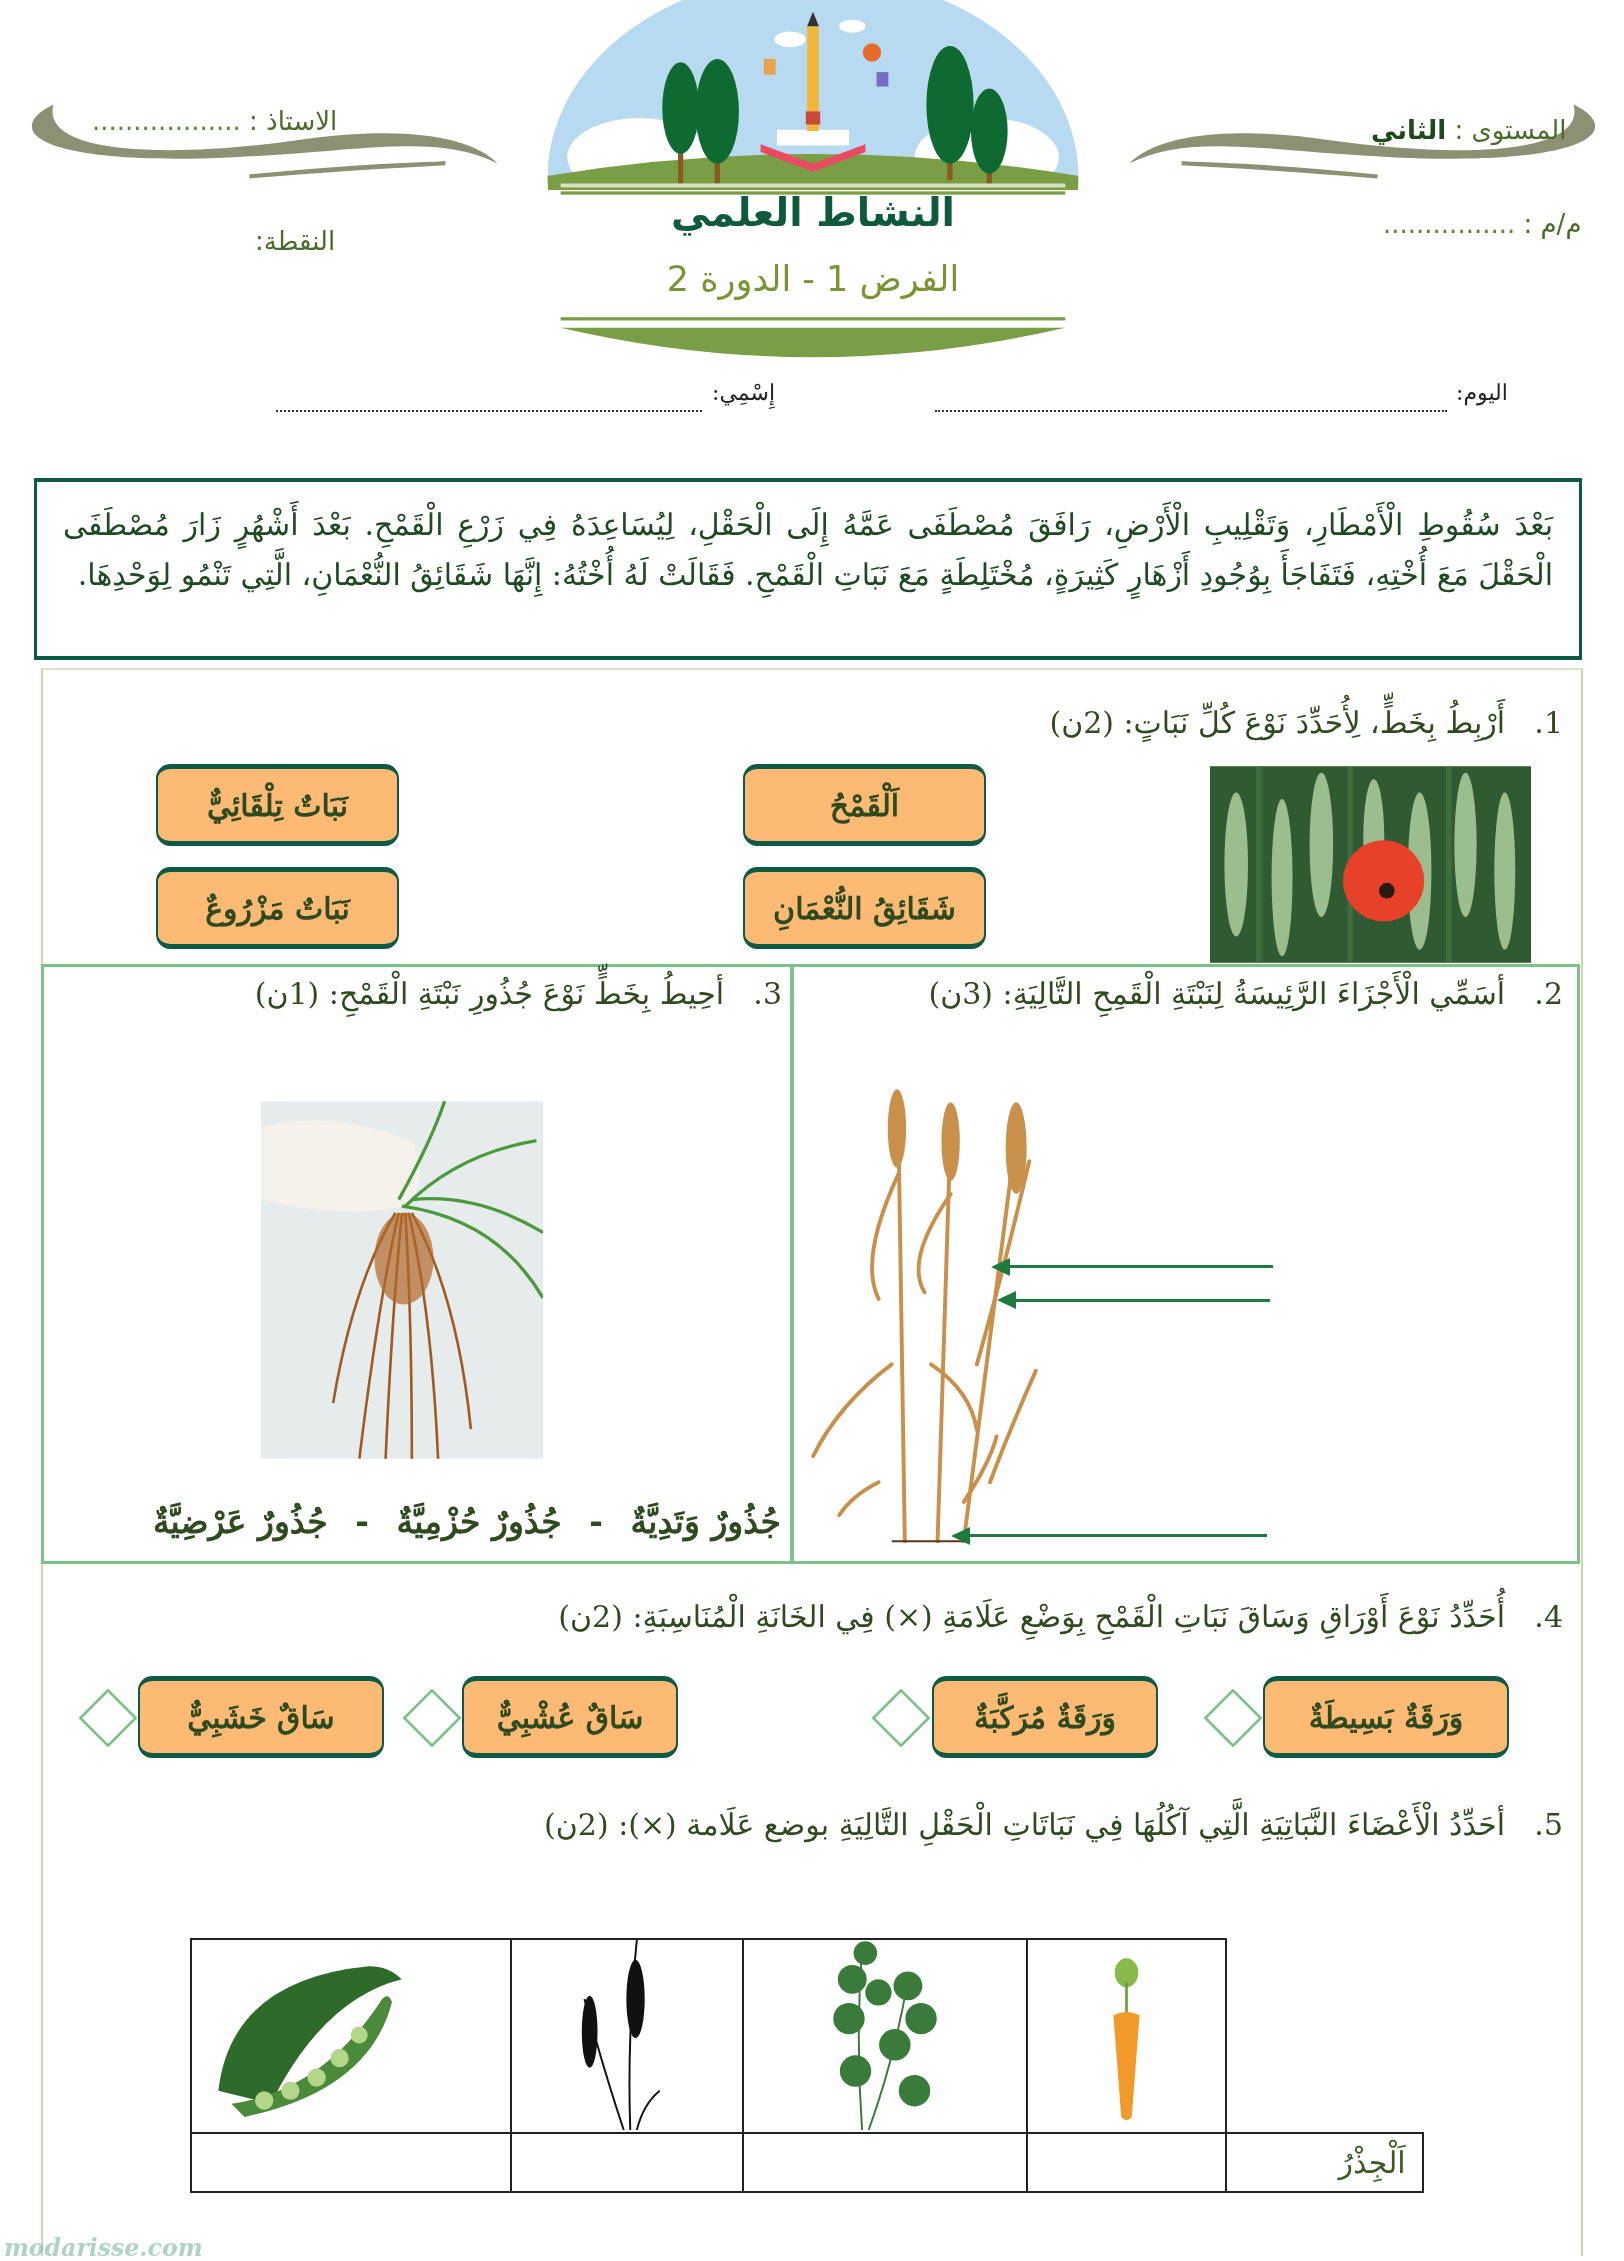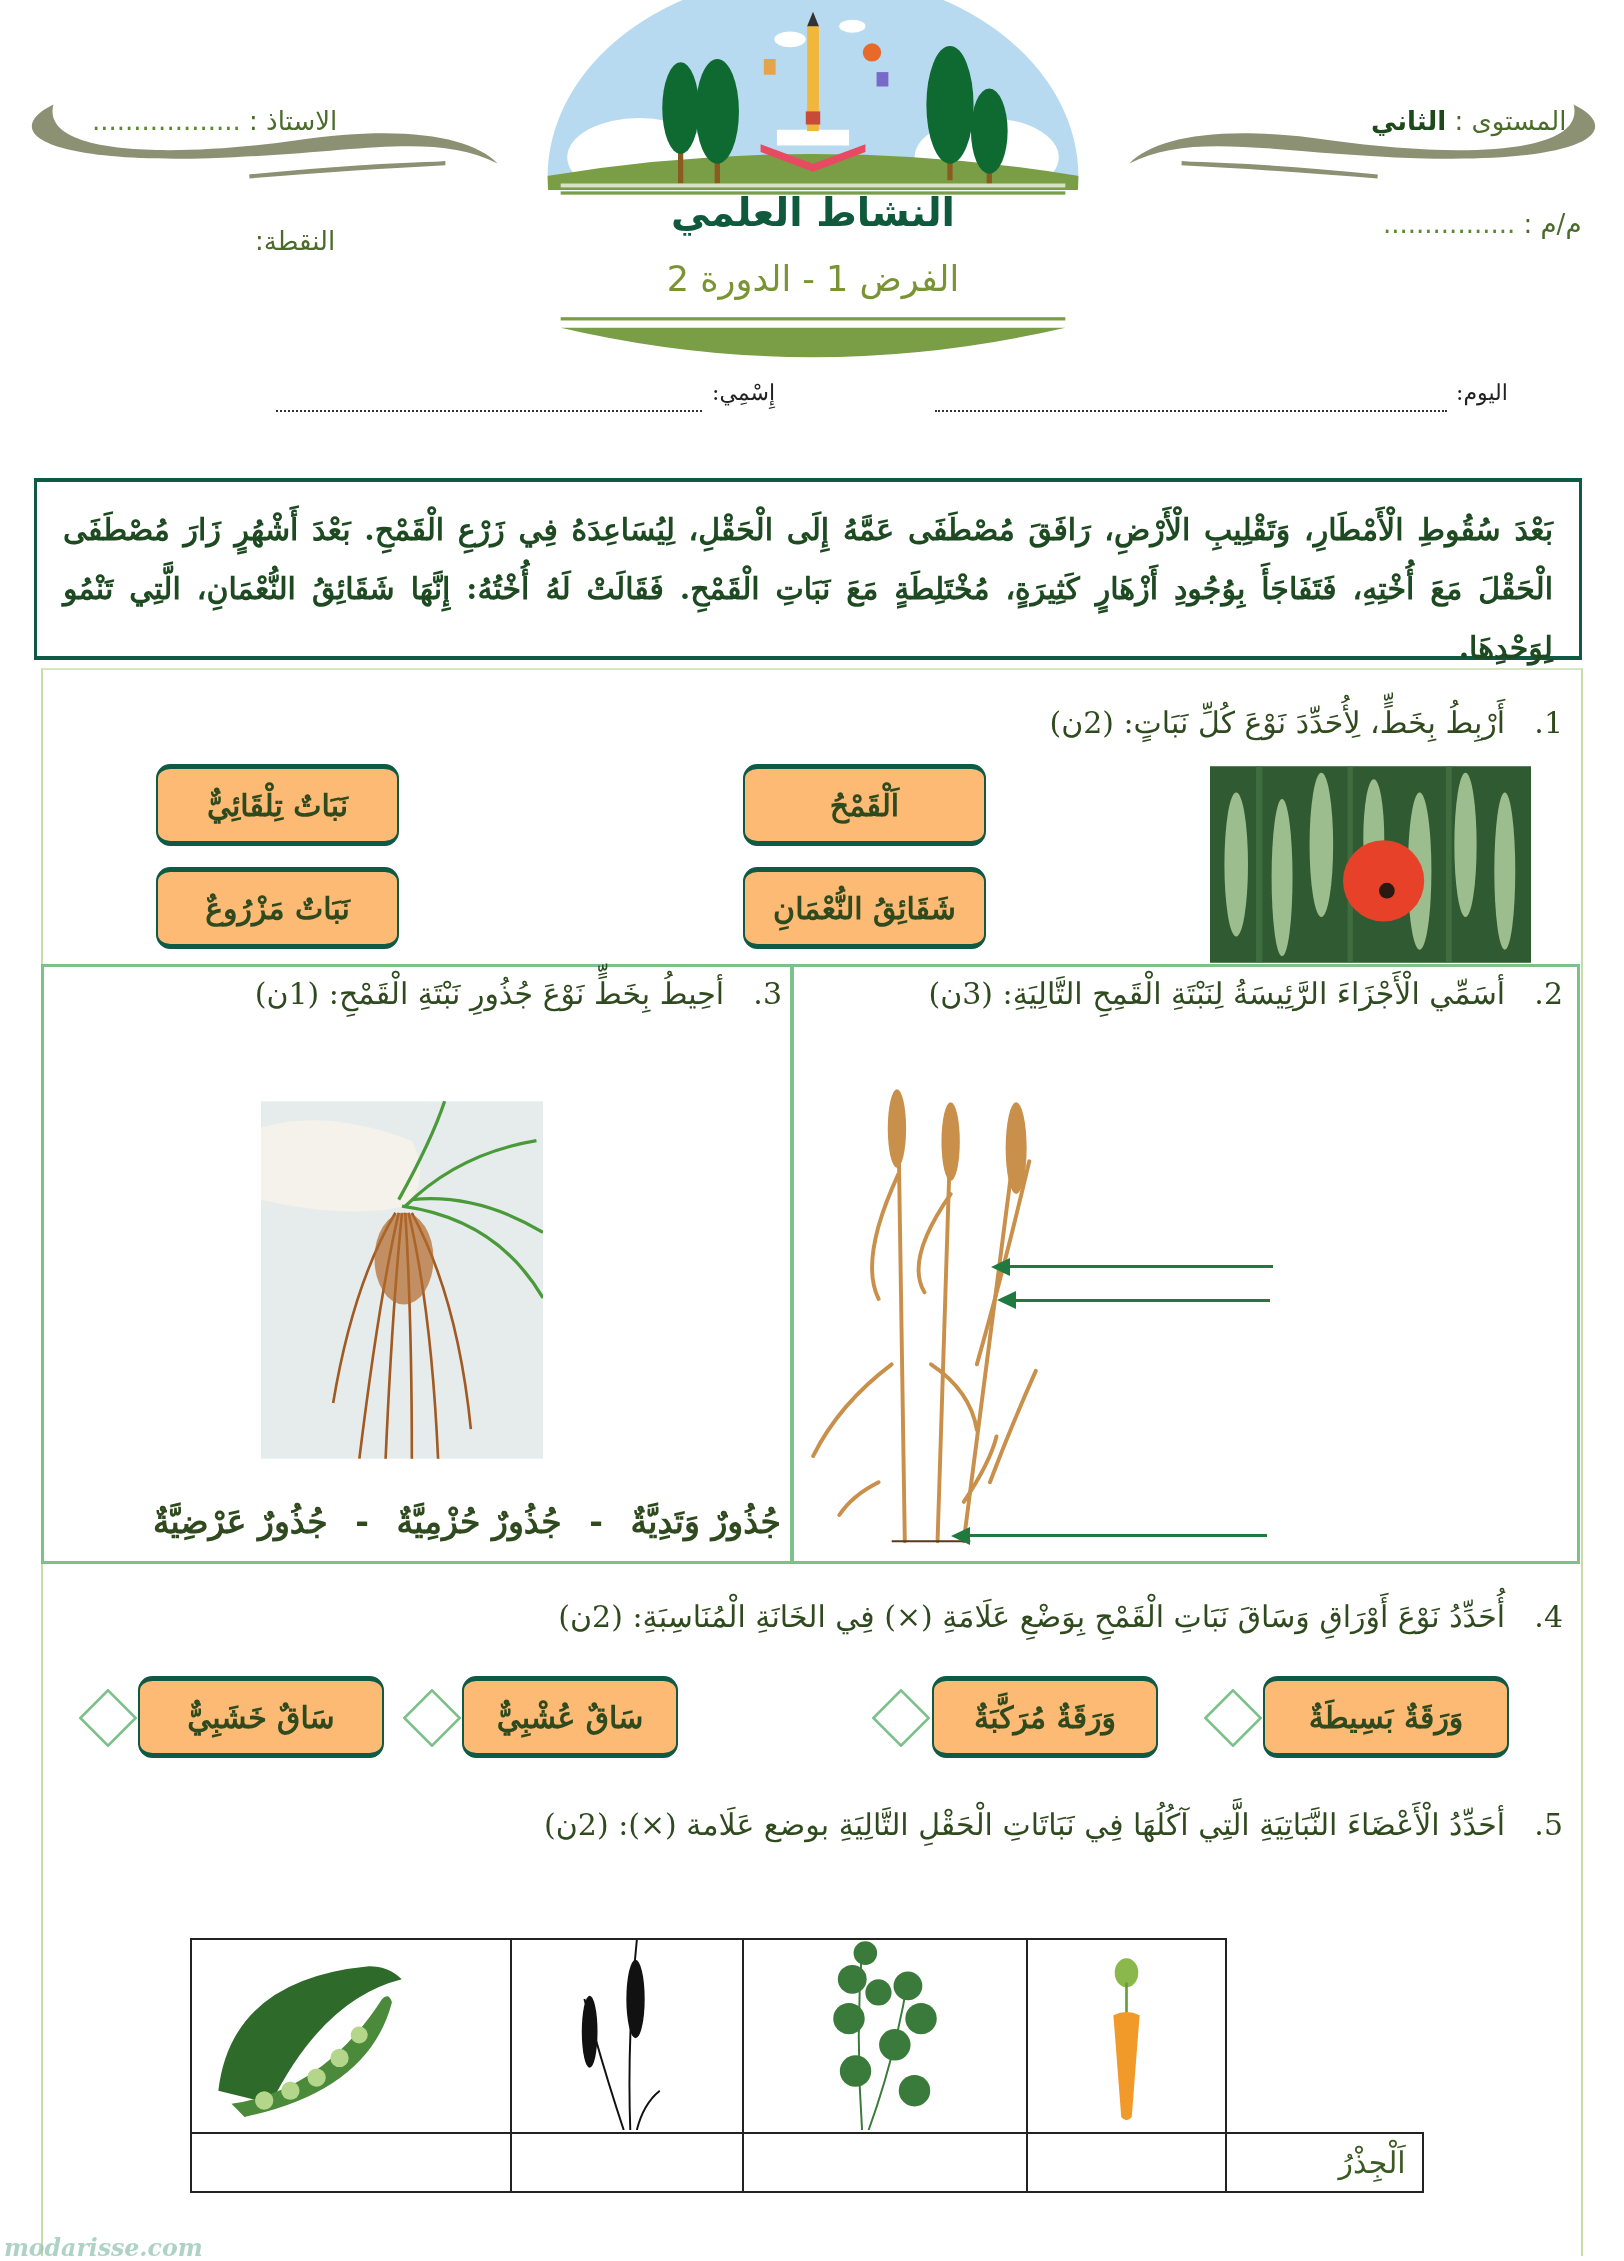--- a/index.html
+++ b/index.html
@@ -15,21 +15,21 @@
 
   .banner { position: absolute; left: 541px; top: 0; width: 544px; height: 367px; }
   .banner-title { position: absolute; left: 541px; top: 190px; width: 544px; text-align: center; font-family: "DejaVu Sans", sans-serif; font-size: 39px; color: #0f5a3c; font-weight: bold; direction: rtl; }
   .banner-sub { position: absolute; left: 541px; top: 259px; width: 544px; text-align: center; font-family: "DejaVu Sans", sans-serif; font-size: 35px; color: #7a9435; direction: rtl; }
 
   .line-label { position: absolute; font-size: 22px; color: #222; direction: rtl; white-space: nowrap; }
   .dotline { position: absolute; border-bottom: 2px dotted #333; height: 0; }
 
   
   .story { position: absolute; left: 34px; top: 478px; width: 1548px; height: 182px; border: 3.9px solid #0f5a44; border-top-width: 4.6px; border-bottom-width: 4.6px; padding: 18.4px 26px; }
-  .story p { direction: rtl; text-align: justify; font-size: 30px; line-height: 59px; color: #1e4a22; font-weight: bold; }
+  .story p { direction: rtl; text-align: justify; font-size: 30px; line-height: 50px; color: #1e4a22; font-weight: normal; }
 
   
   .frame { position: absolute; left: 41px; top: 668px; width: 1542px; height: 1588px; border-left: 2px solid #c8dca8; border-right: 2px solid #c8dca8; border-top: 2px solid #d6e6c0; }
 
   .q { position: absolute; direction: rtl; font-size: 30px; color: #2f4a1e; white-space: nowrap; }
   .q .num { margin-left: 19.7px; }
 
   .opt-box { position: absolute; width: 243px; height: 82px; border: 2.6px solid #0f5a44; border-top-width: 5.2px; border-bottom-width: 5.2px; border-radius: 14.4px; display: flex; align-items: center; justify-content: center; font-size: 30px; color: #2f4a1e; font-weight: bold; direction: rtl; background: #fdba74; }
 
   .photo { position: absolute; overflow: hidden; }
@@ -64,21 +64,21 @@
   <path d="M740 30 C 820 70, 760 120, 500 112 C 280 105, 160 70, 60 120 C 100 80, 200 60, 370 85 C 550 110, 760 110, 740 30 Z" fill="#8c9173"></path>
   <path d="M440 140 C 320 128, 240 122, 140 120 C 240 125, 340 132, 440 140 Z" fill="#8c9173" stroke="#8c9173" stroke-width="6"></path>
 </svg>
 
 <div class="hdr-label" style="left:92px;top:106px;">
   <span>الاستاذ :</span>
   <span class="dots">..................</span>
 </div>
 <div class="hdr-label" style="left:255px;top:226px;">النقطة:</div>
 
-<div class="hdr-label" style="left:1371px;top:106px;">
+<div class="hdr-label" style="left:1371px;top:115px;">
   <span>المستوى :</span>
   <b>الثاني</b>
 </div>
 <div class="hdr-label" style="left:1383px;top:209px;">
   <span>م/م :</span>
   <span class="dots">................</span>
 </div>
 
 <svg class="banner" viewBox="0 0 830 560">
   <defs>

